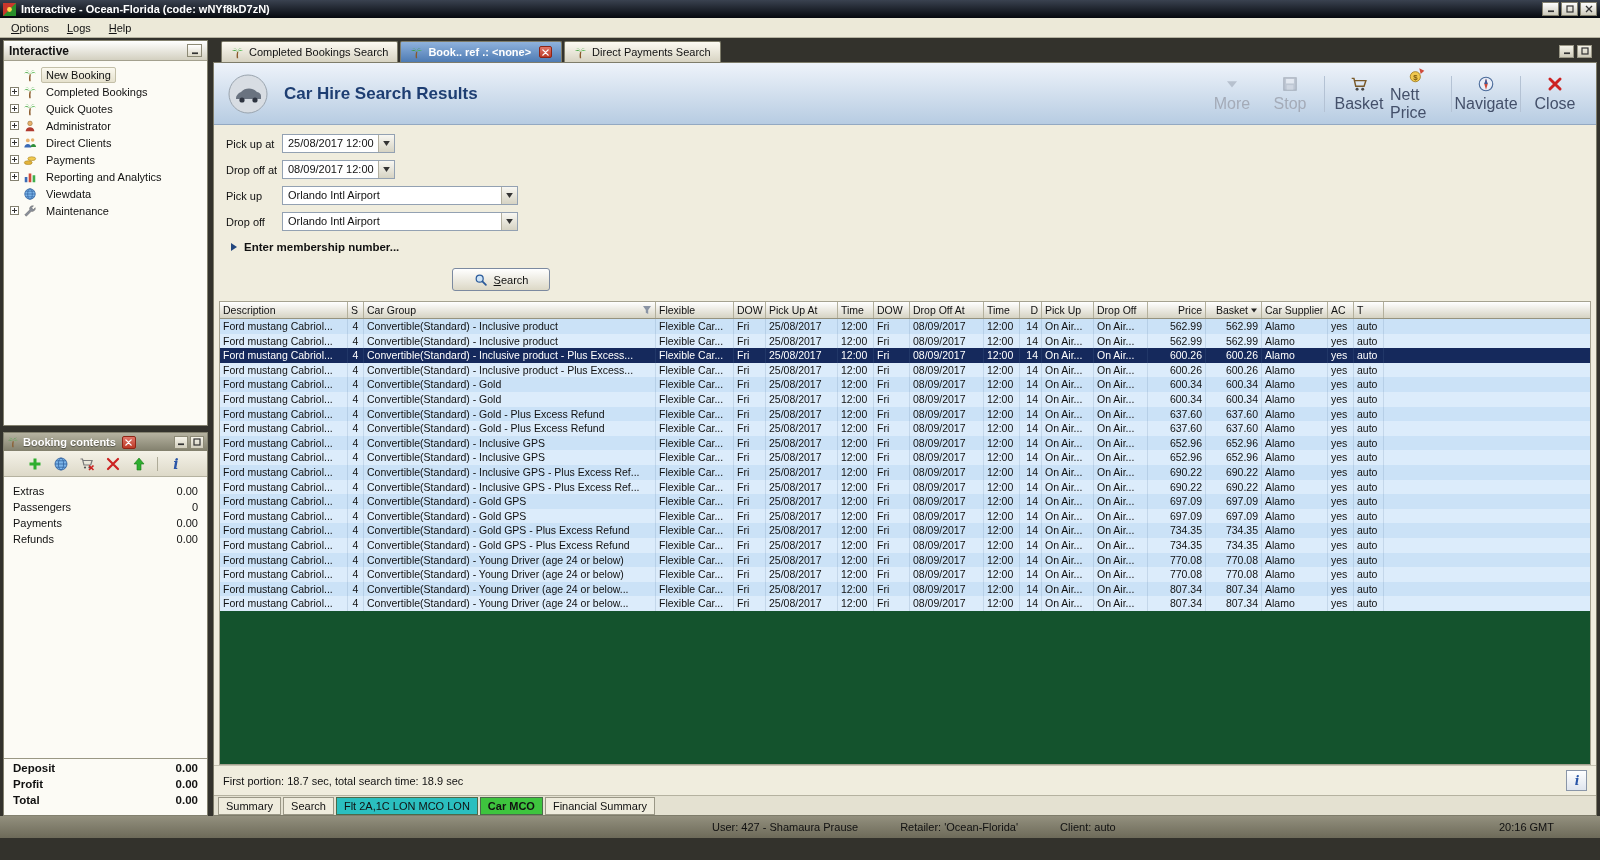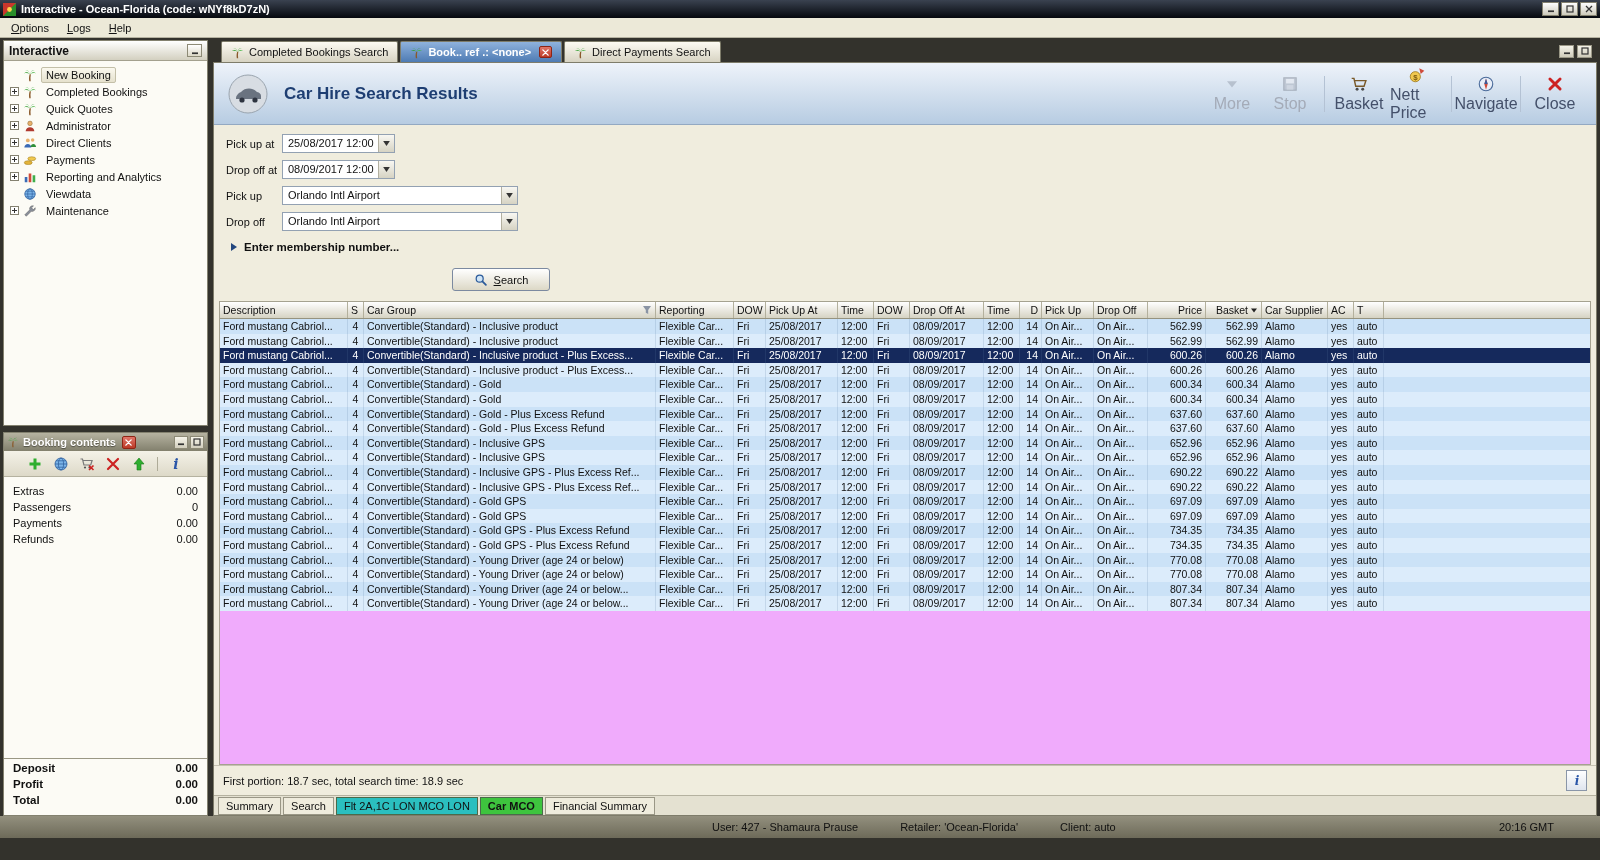--- a/index.html
+++ b/index.html
@@ -93,21 +93,21 @@
   .seg-item{padding:2px 8px;border:1px solid #b3b09e;border-left:none;background:#e9e6d6;cursor:default}
   .seg-item:first-child{border-left:1px solid #b3b09e}
   .seg-item.active{background:#fdfdfa}
   .expander{display:flex;align-items:center;gap:7px;margin:10px 0 0 5px;font-weight:bold;font-size:11.5px;cursor:default}
   .exp-arrow{width:0;height:0;border-left:6px solid #23477e;border-top:4px solid transparent;border-bottom:4px solid transparent}
   .search-btn{margin:15px 0 10px 226px;width:98px;height:23px;border:1px solid #7c8aa0;border-radius:3px;background:linear-gradient(#ffffff,#dcd8c6);display:flex;align-items:center;justify-content:center;gap:6px;cursor:default}
   .search-btn svg{width:14px;height:14px}
 
   .results-label{padding:2px 0 3px 7px;font-weight:bold;font-size:11.5px;flex:none}
 
-  .table-zone{flex:1;margin:0 5px;background:#f0abfc;border:1px solid #a5a290;overflow:hidden;display:flex;flex-direction:column;min-height:0}
+  .table-zone{flex:1;margin:0 5px;background:#14532d;border:1px solid #a5a290;overflow:hidden;display:flex;flex-direction:column;min-height:0}
   .t-header{display:flex;height:17px;background:linear-gradient(#ffffff,#d6d3c3);border-bottom:1px solid #96937f;flex:none}
   .t-hcell{border-right:1px solid #b3b09d;padding:1px 3px;font-size:10.5px;white-space:nowrap;overflow:hidden;display:flex;align-items:center;gap:2px;flex:none}
   .t-hcell.a-r{justify-content:flex-end}
   .t-hfill{border-right:none;flex:1 1 auto}
   .funnel{margin-left:auto}
   .funnel svg{width:10px;height:10px}
   .sorticon svg{width:8px;height:8px}
   .t-body{flex:1;overflow:hidden}
   .t-row{display:flex;height:14.6px;cursor:default}
   .t-row.even{background:#cbe2f7}
@@ -596,21 +596,21 @@
             </div>
             <div class="t-hcell" style="width: 292px;">
               <span>Car Group</span>
               <span class="funnel">
                 <svg viewBox="0 0 10 10">
                   <path d="M1 1h8L6.2 5v4L3.8 7.8V5z" fill="#8a94a4"></path>
                 </svg>
               </span>
             </div>
             <div class="t-hcell" style="width: 78px;">
-              <span>Reporting</span>
+              <span>Flexible</span>
             </div>
             <div class="t-hcell" style="width: 32px;">
               <span>DOW</span>
             </div>
             <div class="t-hcell" style="width: 72px;">
               <span>Pick Up At</span>
             </div>
             <div class="t-hcell" style="width: 36px;">
               <span>Time</span>
             </div>

